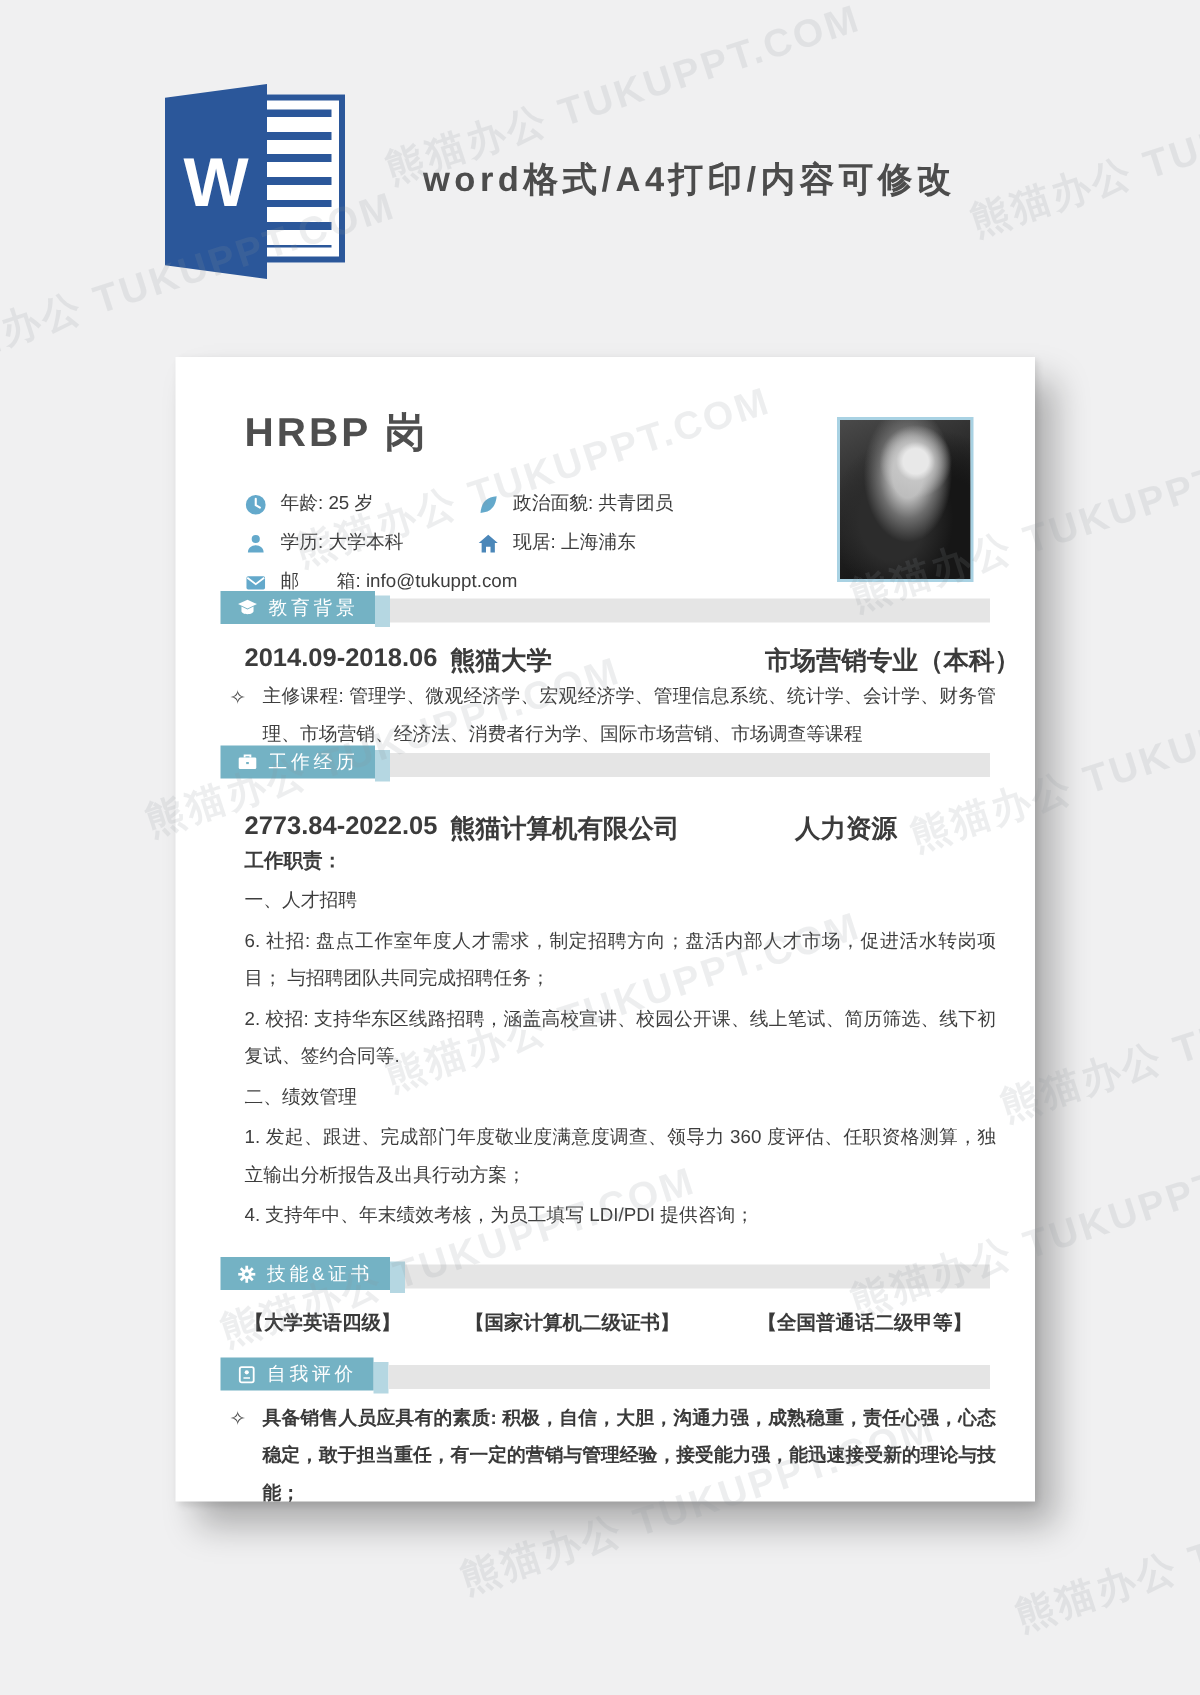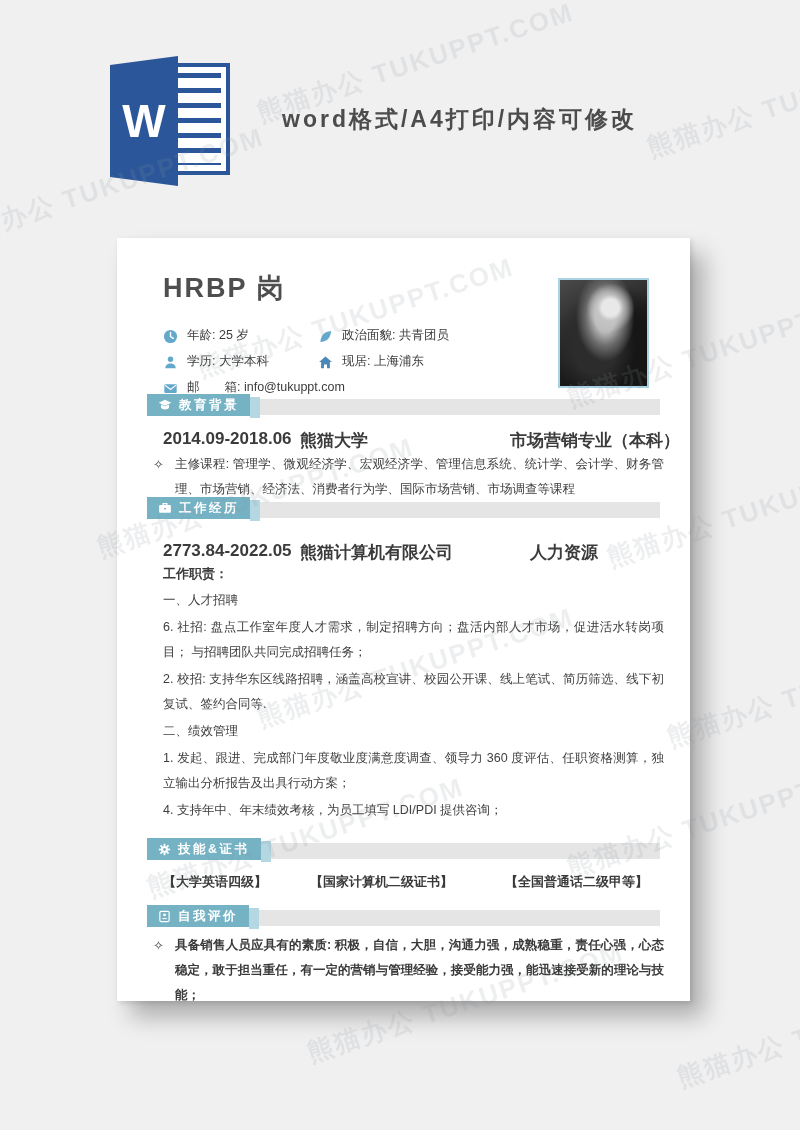--- a/index.html
+++ b/index.html
@@ -69,21 +69,21 @@
       radial-gradient(ellipse at 52% 34%, #bdbdbd 0 16%, #6d6d6d 30%, transparent 46%),
       radial-gradient(ellipse at 40% 62%, #2c2c2c 0 30%, transparent 55%),
       radial-gradient(ellipse at 75% 80%, #161616 0 40%, transparent 65%),
       linear-gradient(155deg,#4a4a4a 0%,#262626 45%,#0c0c0c 100%);
   }
   
   .sec { position:absolute; left:30px; right:30px; display:flex; align-items:flex-start; }
   .sec-badge {
     height:21px; background:#74b2c4; color:#fff;
     display:flex; align-items:center; gap:7px; padding:11px 11px;
-    font-size:12.5px; font-weight:bold; letter-spacing:2.5px; white-space:nowrap;
+    font-size:12.5px; font-weight:normal; letter-spacing:2.5px; white-space:nowrap;
     position:relative; z-index:2;
   }
   .sec-tab { width:10px; height:21px; background:#b5d7e2; margin-top:3px; }
   .sec-bar { flex:1; height:16px; background:#e5e5e5; margin-top:5px; }
   
   .trow { position:absolute; left:46px; right:28px; height:20px;
     font-size:17px; font-weight:bold; color:#3b3b3b; }
   .trow span { position:absolute; top:0; white-space:nowrap; }
   .trow .c1 { left:0; } .trow .c2 { left:137px; }
   .edu-row .c3 { left:347px; }

